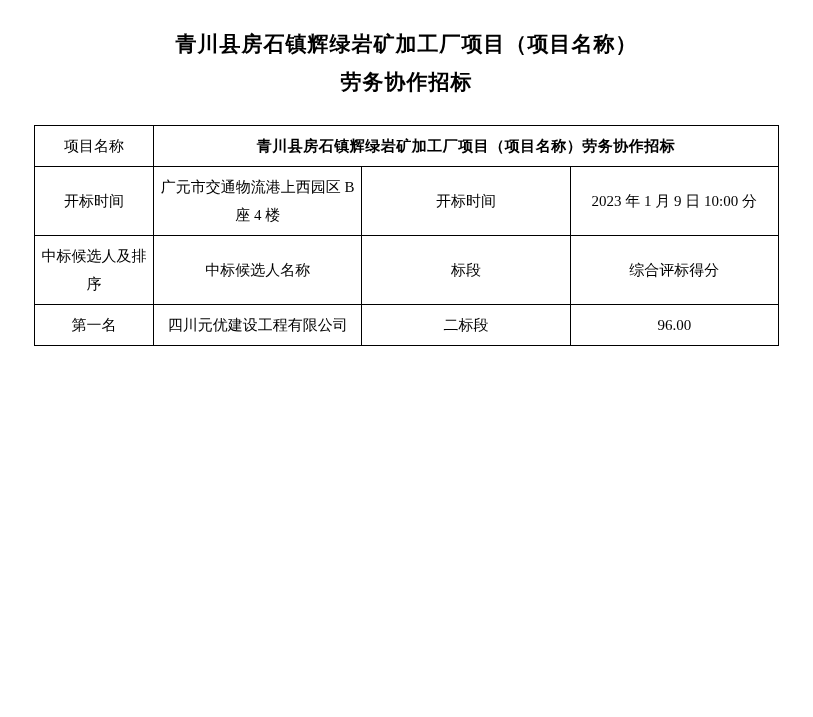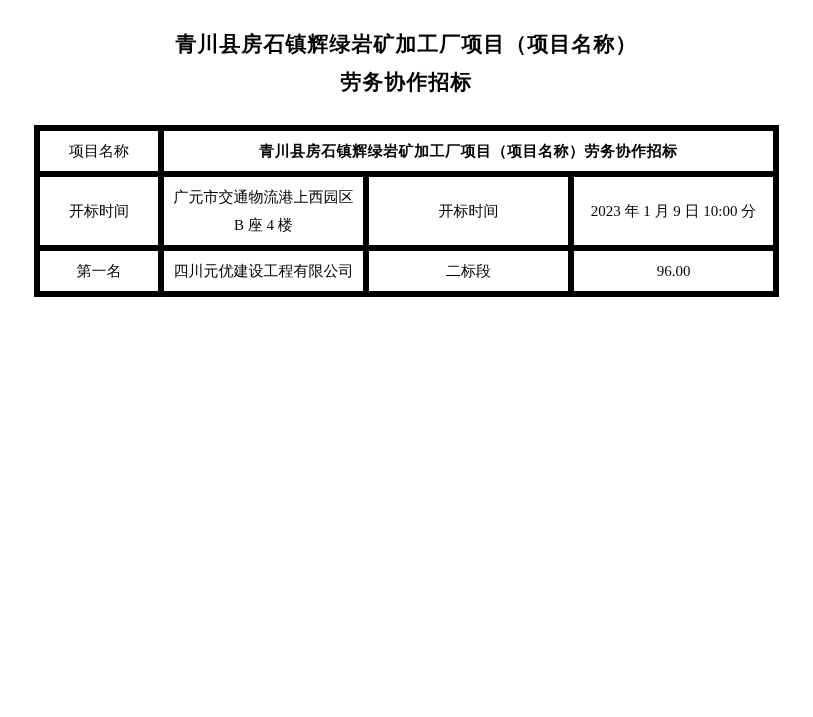--- a/index.html
+++ b/index.html
@@ -31,21 +31,21 @@
     line-height: 38px;
     color: #000;
   }
   table.main {
     border-collapse: collapse;
     margin: 24px auto 0 auto;
     width: 745px;
     table-layout: fixed;
   }
   table.main td {
-    border: 6px solid #000000;
+    border: 1px solid #000000;
     padding: 6px 4px;
     text-align: center;
     vertical-align: middle;
     font-size: 15px;
     line-height: 28px;
     color: #000;
   }
   td.label {
     width: 110px;
   }
@@ -86,20 +86,26 @@
         <td class="label">项目名称</td>
         <td class="project-name-value" colspan="3">青川县房石镇辉绿岩矿加工厂项目（项目名称）劳务协作招标</td>
       </tr>
       <tr>
         <td class="label">开标时间</td>
         <td class="wide-value two-line">广元市交通物流港上西园区 B 座 4 楼</td>
         <td class="mid-label">开标时间</td>
         <td class="right-value two-line">2023 年 1 月 9 日 10:00 分</td>
       </tr>
       <tr>
+        <td class="label">中标候选人及排序</td>
+        <td class="wide-value">中标候选人名称</td>
+        <td class="mid-label">标段</td>
+        <td class="right-value">综合评标得分</td>
+      </tr>
+      <tr>
         <td class="label">第一名</td>
         <td class="wide-value">四川元优建设工程有限公司</td>
         <td class="mid-label">二标段</td>
         <td class="right-value">96.00</td>
       </tr>
     </tbody>
   </table>
 
 </div>
 

